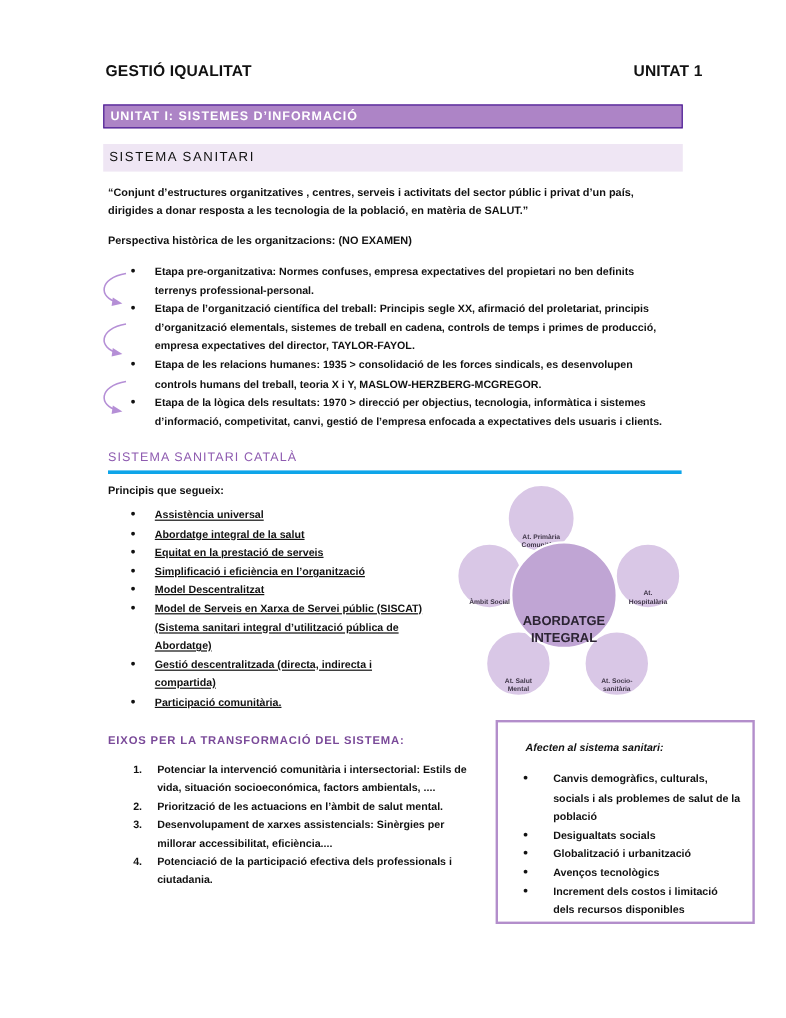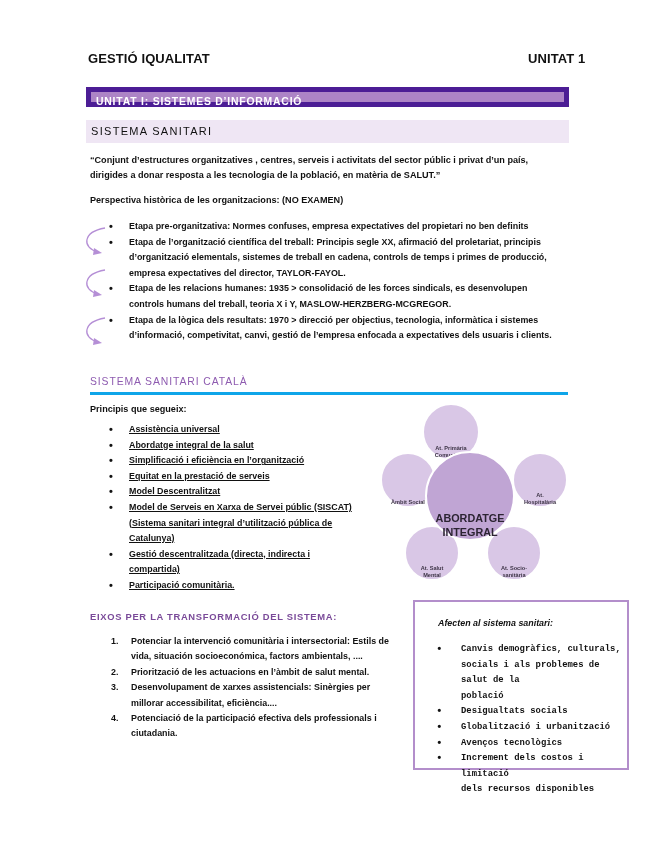--- a/index.html
+++ b/index.html
@@ -4,21 +4,21 @@
 <style>
   html, body { margin: 0; padding: 0; }
   body {
     width: 655px; height: 848px; background: #ffffff; position: relative; overflow: hidden;
     font-family: "Liberation Sans", sans-serif; color: #111;
   }
   .abs { position: absolute; }
   .hdr { font-size: 13px; font-weight: bold; letter-spacing: 0.1px; }
   .title-bar {
     left: 86px; top: 87px; width: 483px; height: 20px; background: #ad84c6;
-    border: 5px solid #4c1d95; box-sizing: border-box;
+    border: 1px solid #4c1d95; box-sizing: border-box;
   }
   .title-bar span {
     position: absolute; left: 5px; top: 4px; font-size: 10.4px; font-weight: bold; color: #fff; letter-spacing: 0.8px;
   }
   .sub-bar {
     left: 86px; top: 120px; width: 483px; height: 23px; background: #efe6f4;
   }
   .sub-bar span {
     position: absolute; left: 5px; top: 5px; font-size: 11px; color: #111; letter-spacing: 1.3px;
   }
@@ -73,20 +73,21 @@
   <g fill="#b58fd6">
     <polygon points="14,28 22,33 13,35"></polygon>
     <polygon points="14,70 22,75 13,77"></polygon>
     <polygon points="14,118 22,123 13,125"></polygon>
   </g>
 </svg>
 
 <ul class="abs b" style="left:88px; top:219px; width:490px;">
   <li>
     <div>Etapa pre-organitzativa: Normes confuses, empresa expectatives del propietari no ben definits</div>
+    <div>terrenys professional-personal.</div>
   </li>
   <li>
     <div>Etapa de l’organització científica del treball: Principis segle XX, afirmació del proletariat, principis</div>
     <div>d’organització elementals, sistemes de treball en cadena, controls de temps i primes de producció,</div>
     <div>empresa expectatives del director, TAYLOR-FAYOL.</div>
   </li>
   <li>
     <div>Etapa de les relacions humanes: 1935 &gt; consolidació de les forces sindicals, es desenvolupen</div>
     <div>controls humans del treball, teoria X i Y, MASLOW-HERZBERG-MCGREGOR.</div>
   </li>
@@ -100,32 +101,32 @@
 <div class="abs p" style="left:90px; top:402px;">Principis que segueix:</div>
 
 <ul class="abs b" style="left:88px; top:422px; width:290px;text-decoration:underline;">
   <li>
       <div>Assistència universal</div>
     </li>
   <li>
       <div>Abordatge integral de la salut</div>
     </li>
   <li>
+      <div>Equitat en la prestació de serveis</div>
+    </li>
+  <li>
       <div>Simplificació i eficiència en l’organització</div>
-    </li>
-  <li>
-      <div>Equitat en la prestació de serveis</div>
     </li>
   <li>
       <div>Model Descentralitzat</div>
     </li>
   <li>
     <div>Model de Serveis en Xarxa de Servei públic (SISCAT)</div>
     <div>(Sistema sanitari integral d’utilització pública de</div>
-    <div>Catalunya)</div>
+    <div>Abordatge)</div>
   </li>
   <li>
     <div>Gestió descentralitzada (directa, indirecta i</div>
     <div>compartida)</div>
   </li>
   <li>
       <div>Participació comunitària.</div>
     </li>
 </ul>
 
@@ -185,21 +186,21 @@
     </li>
   <li>
       <span class="num">4.</span>
     <div>Potenciació de la participació efectiva dels professionals i</div>
       <div>ciutadania.</div>
     </li>
 </ol>
 
 <div class="abs box">
   <div style="position:absolute; left:9px; top:16px; font-size:8.9px; font-weight:bold; font-style:italic;margin-left:14px;">Afecten al sistema sanitari:</div>
-  <ul class="b" style="position:absolute; left:0px; top:40px; width:212px;font-family:Liberation Mono, monospace;">
+  <ul class="b" style="position:absolute; left:0px; top:40px; width:212px;">
     <li style="padding-left:46px;">
         <div>Canvis demogràfics, culturals,</div>
         <div>socials i als problemes de salut de la</div>
         <div>població</div>
       </li>
     <li style="padding-left:46px;">
         <div>Desigualtats socials</div>
       </li>
     <li style="padding-left:46px;">
         <div>Globalització i urbanització</div>

